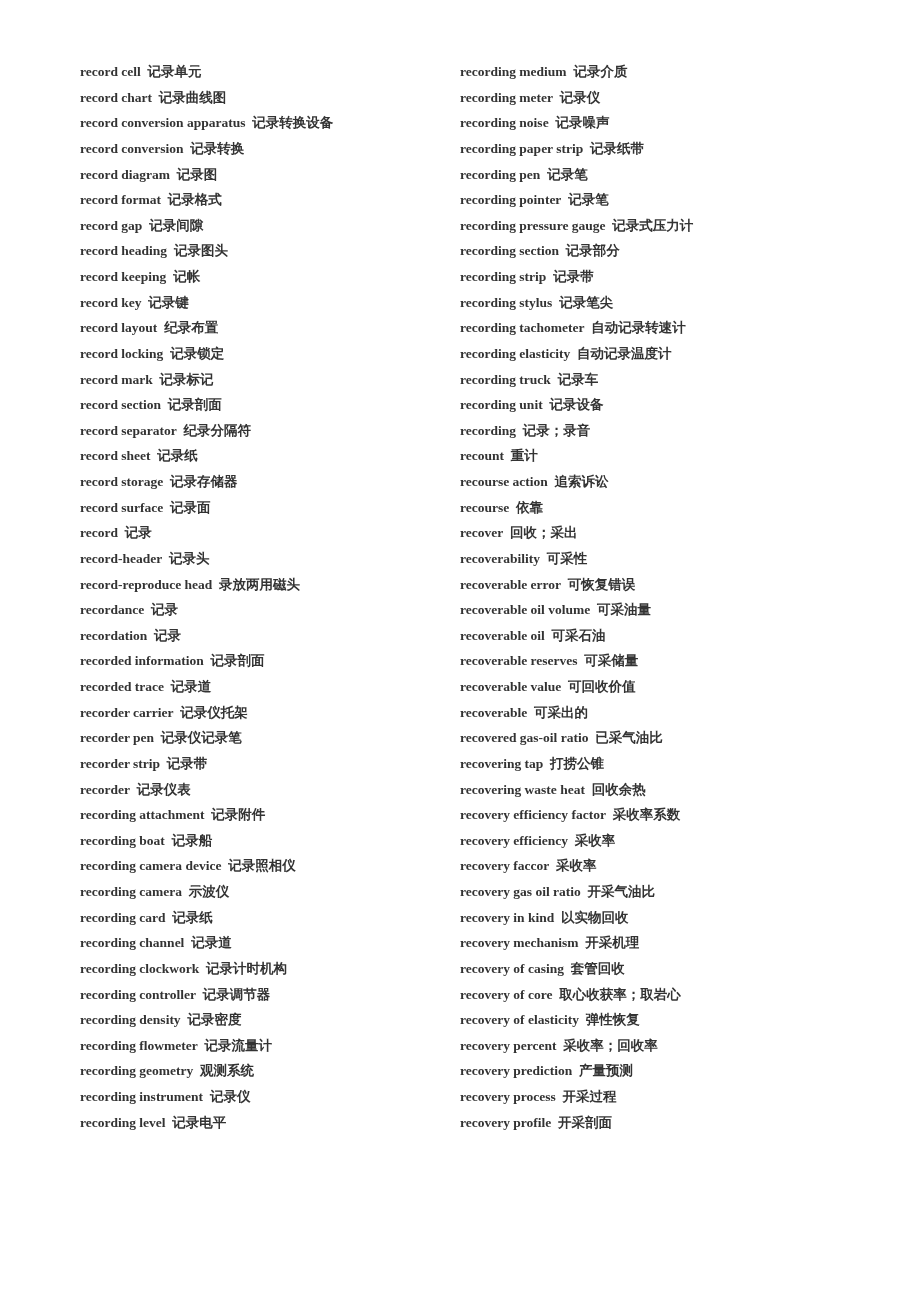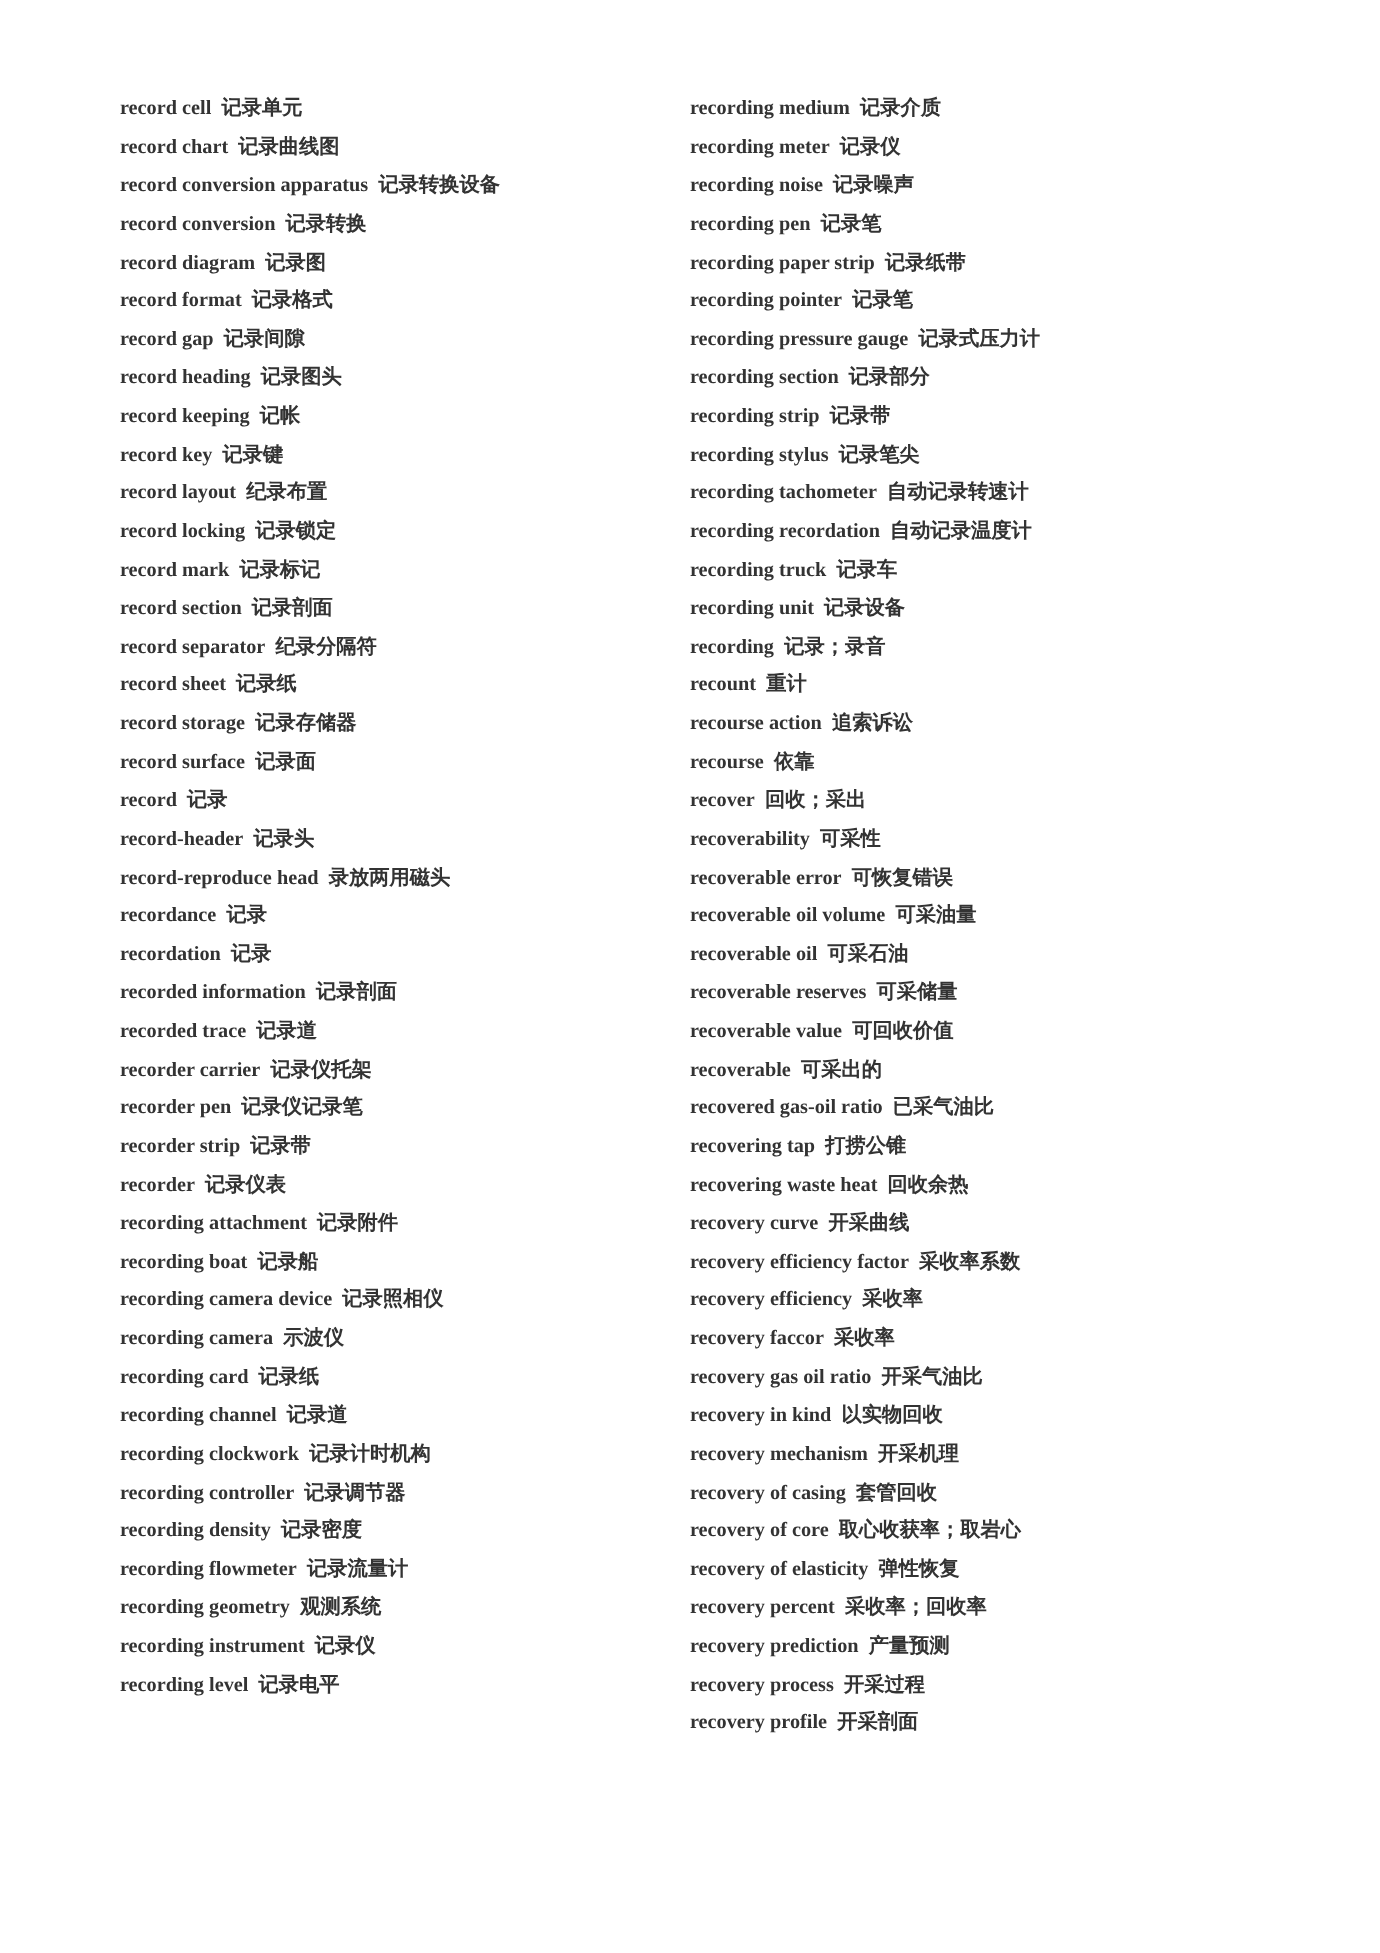--- a/index.html
+++ b/index.html
@@ -83,47 +83,46 @@
       <div class="entry"><span class="en">recording density</span>&nbsp;&nbsp;<span class="zh">记录密度</span></div>
       <div class="entry"><span class="en">recording flowmeter</span>&nbsp;&nbsp;<span class="zh">记录流量计</span></div>
       <div class="entry"><span class="en">recording geometry</span>&nbsp;&nbsp;<span class="zh">观测系统</span></div>
       <div class="entry"><span class="en">recording instrument</span>&nbsp;&nbsp;<span class="zh">记录仪</span></div>
       <div class="entry"><span class="en">recording level</span>&nbsp;&nbsp;<span class="zh">记录电平</span></div>
     </div>
   <div class="column" id="right-col">
       <div class="entry"><span class="en">recording medium</span>&nbsp;&nbsp;<span class="zh">记录介质</span></div>
       <div class="entry"><span class="en">recording meter</span>&nbsp;&nbsp;<span class="zh">记录仪</span></div>
       <div class="entry"><span class="en">recording noise</span>&nbsp;&nbsp;<span class="zh">记录噪声</span></div>
+      <div class="entry"><span class="en">recording paper strip</span>&nbsp;&nbsp;<span class="zh">记录纸带</span></div>
       <div class="entry"><span class="en">recording pen</span>&nbsp;&nbsp;<span class="zh">记录笔</span></div>
-      <div class="entry"><span class="en">recording paper strip</span>&nbsp;&nbsp;<span class="zh">记录纸带</span></div>
       <div class="entry"><span class="en">recording pointer</span>&nbsp;&nbsp;<span class="zh">记录笔</span></div>
       <div class="entry"><span class="en">recording pressure gauge</span>&nbsp;&nbsp;<span class="zh">记录式压力计</span></div>
       <div class="entry"><span class="en">recording section</span>&nbsp;&nbsp;<span class="zh">记录部分</span></div>
       <div class="entry"><span class="en">recording strip</span>&nbsp;&nbsp;<span class="zh">记录带</span></div>
       <div class="entry"><span class="en">recording stylus</span>&nbsp;&nbsp;<span class="zh">记录笔尖</span></div>
       <div class="entry"><span class="en">recording tachometer</span>&nbsp;&nbsp;<span class="zh">自动记录转速计</span></div>
-      <div class="entry"><span class="en">recording recordation</span>&nbsp;&nbsp;<span class="zh">自动记录温度计</span></div>
+      <div class="entry"><span class="en">recording elasticity</span>&nbsp;&nbsp;<span class="zh">自动记录温度计</span></div>
       <div class="entry"><span class="en">recording truck</span>&nbsp;&nbsp;<span class="zh">记录车</span></div>
       <div class="entry"><span class="en">recording unit</span>&nbsp;&nbsp;<span class="zh">记录设备</span></div>
       <div class="entry"><span class="en">recording</span>&nbsp;&nbsp;<span class="zh">记录；录音</span></div>
       <div class="entry"><span class="en">recount</span>&nbsp;&nbsp;<span class="zh">重计</span></div>
       <div class="entry"><span class="en">recourse action</span>&nbsp;&nbsp;<span class="zh">追索诉讼</span></div>
       <div class="entry"><span class="en">recourse</span>&nbsp;&nbsp;<span class="zh">依靠</span></div>
       <div class="entry"><span class="en">recover</span>&nbsp;&nbsp;<span class="zh">回收；采出</span></div>
       <div class="entry"><span class="en">recoverability</span>&nbsp;&nbsp;<span class="zh">可采性</span></div>
       <div class="entry"><span class="en">recoverable error</span>&nbsp;&nbsp;<span class="zh">可恢复错误</span></div>
       <div class="entry"><span class="en">recoverable oil volume</span>&nbsp;&nbsp;<span class="zh">可采油量</span></div>
       <div class="entry"><span class="en">recoverable oil</span>&nbsp;&nbsp;<span class="zh">可采石油</span></div>
       <div class="entry"><span class="en">recoverable reserves</span>&nbsp;&nbsp;<span class="zh">可采储量</span></div>
       <div class="entry"><span class="en">recoverable value</span>&nbsp;&nbsp;<span class="zh">可回收价值</span></div>
       <div class="entry"><span class="en">recoverable</span>&nbsp;&nbsp;<span class="zh">可采出的</span></div>
       <div class="entry"><span class="en">recovered gas-oil ratio</span>&nbsp;&nbsp;<span class="zh">已采气油比</span></div>
       <div class="entry"><span class="en">recovering tap</span>&nbsp;&nbsp;<span class="zh">打捞公锥</span></div>
       <div class="entry"><span class="en">recovering waste heat</span>&nbsp;&nbsp;<span class="zh">回收余热</span></div>
-      <div class="entry"><span class="en">recovery curve</span>&nbsp;&nbsp;<span class="zh">开采曲线</span></div>
       <div class="entry"><span class="en">recovery efficiency factor</span>&nbsp;&nbsp;<span class="zh">采收率系数</span></div>
       <div class="entry"><span class="en">recovery efficiency</span>&nbsp;&nbsp;<span class="zh">采收率</span></div>
       <div class="entry"><span class="en">recovery faccor</span>&nbsp;&nbsp;<span class="zh">采收率</span></div>
       <div class="entry"><span class="en">recovery gas oil ratio</span>&nbsp;&nbsp;<span class="zh">开采气油比</span></div>
       <div class="entry"><span class="en">recovery in kind</span>&nbsp;&nbsp;<span class="zh">以实物回收</span></div>
       <div class="entry"><span class="en">recovery mechanism</span>&nbsp;&nbsp;<span class="zh">开采机理</span></div>
       <div class="entry"><span class="en">recovery of casing</span>&nbsp;&nbsp;<span class="zh">套管回收</span></div>
       <div class="entry"><span class="en">recovery of core</span>&nbsp;&nbsp;<span class="zh">取心收获率；取岩心</span></div>
       <div class="entry"><span class="en">recovery of elasticity</span>&nbsp;&nbsp;<span class="zh">弹性恢复</span></div>
       <div class="entry"><span class="en">recovery percent</span>&nbsp;&nbsp;<span class="zh">采收率；回收率</span></div>

